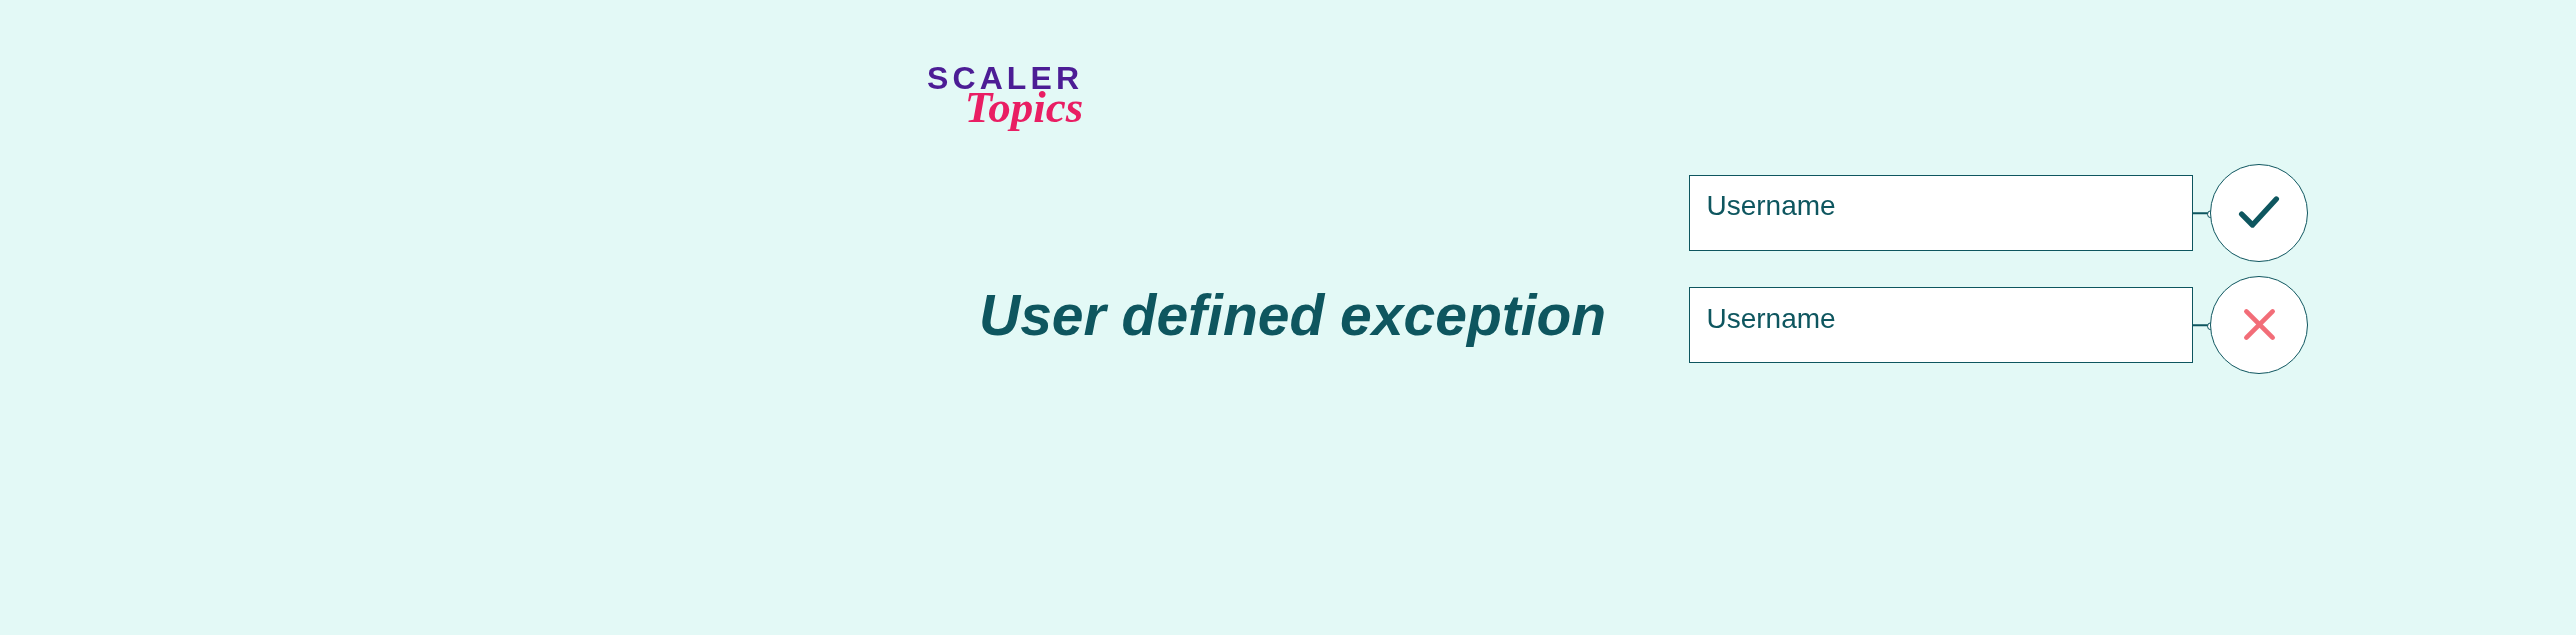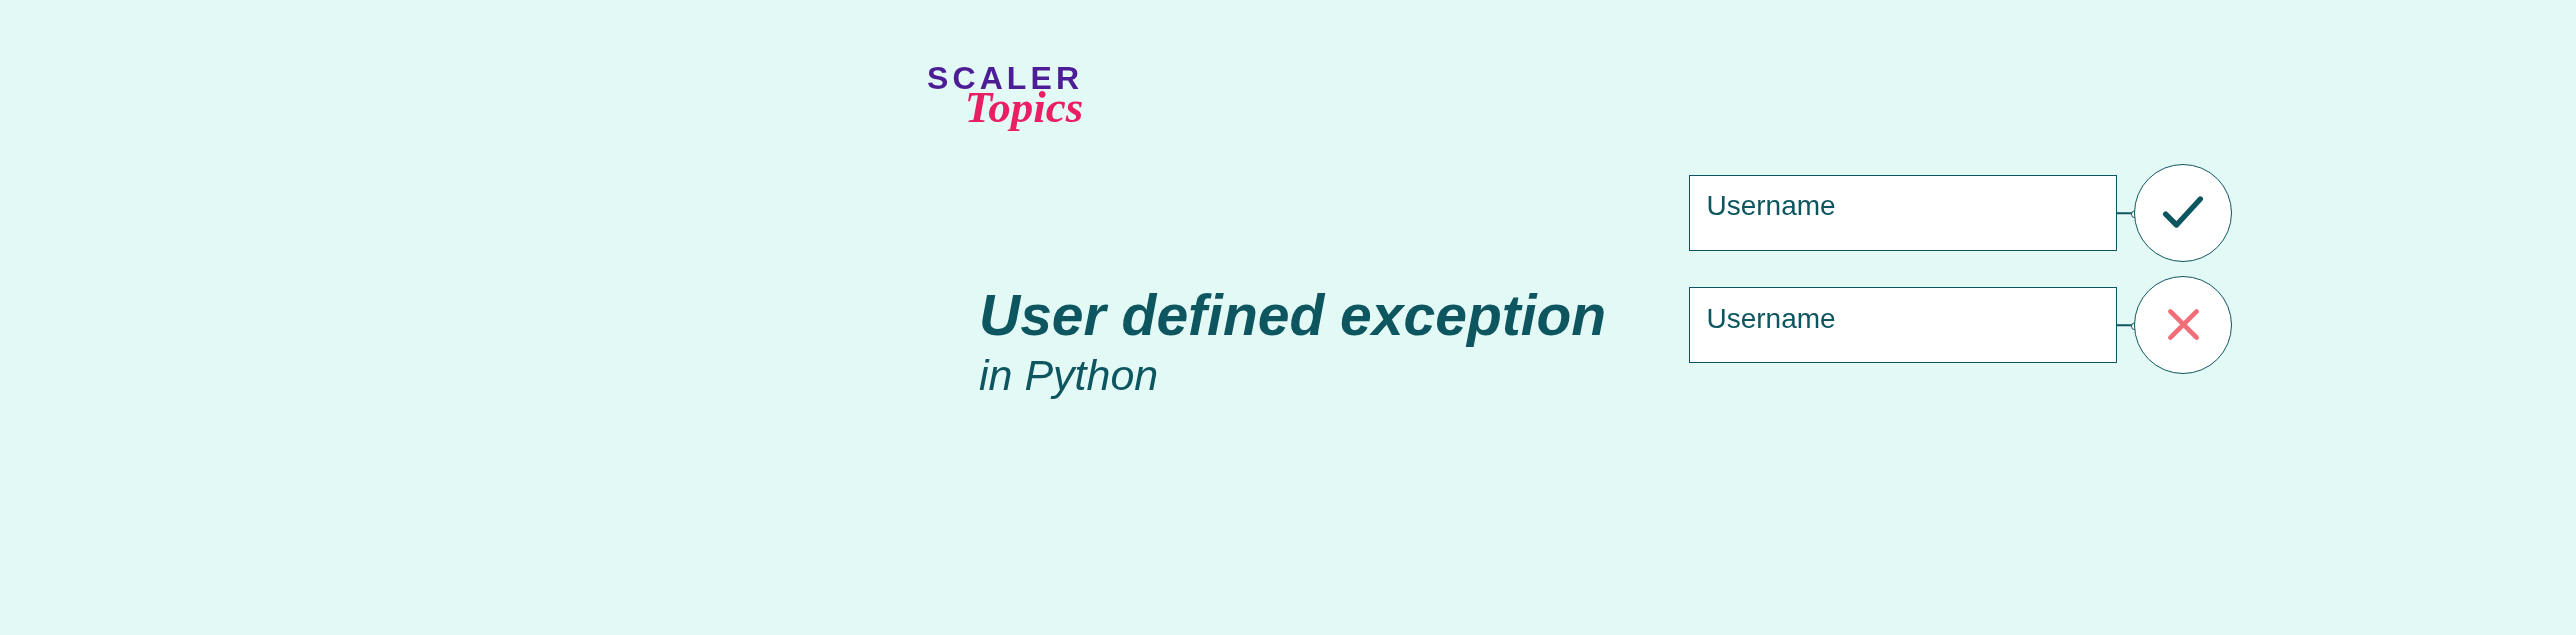--- a/index.html
+++ b/index.html
@@ -62,21 +62,21 @@
       color: #0e565f;
       font-weight: 400;
       margin-top: 4.1px;
     }
     .illustration {
       position: absolute;
       left: 762px;
       top: 113px;
     }
     .field-card {
-      width: 428px;
+      width: 504px;
       background: #ffffff;
       border: 1.5px solid #0e565f;
       padding: 14.4px 16.5px 16.5px 16.5px;
       position: relative;
     }
     .field-card + .field-card {
       margin-top: 36px;
     }
     .field-label {
       font-size: 28px;
@@ -143,21 +143,20 @@
 <body>
 
 <div class="container">
   <div class="logo">
     <div class="logo-scaler">SCALER</div>
     <div class="logo-topics">Topics</div>
   </div>
 
   <div class="heading-wrap">
     <div class="heading-main">User defined exception</div>
-    <div class="heading-sub">in Python</div>
   </div>
 
   <div class="illustration">
 
     <div class="field-card">
       <div class="field-label">Username</div>
       <div class="connector"></div>
       <div class="status-circle">
         <span class="check-icon">
           <svg viewBox="0 0 24 24" fill="none" stroke="#0e565f" stroke-width="2.5" stroke-linecap="round" stroke-linejoin="round">

